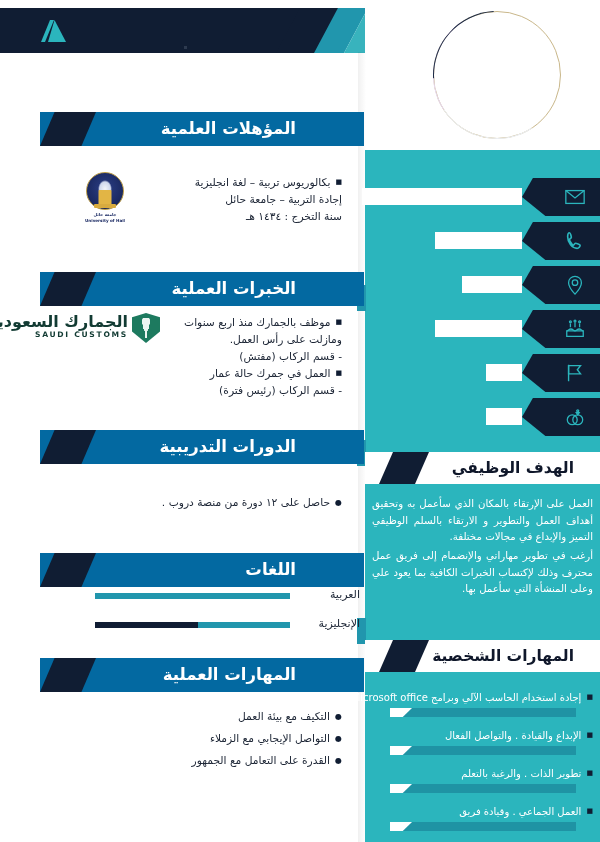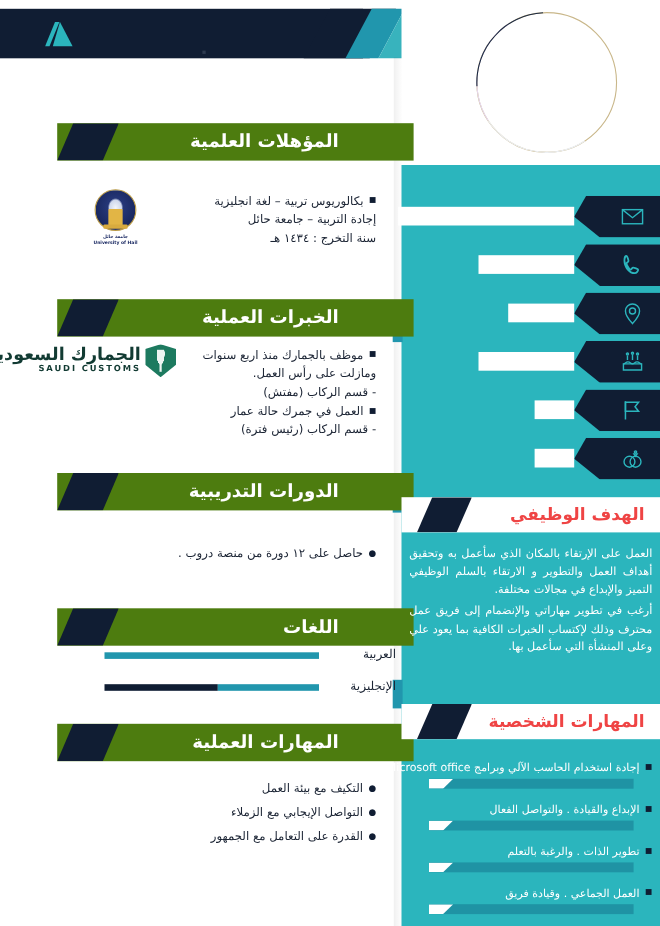--- a/index.html
+++ b/index.html
@@ -69,22 +69,22 @@
   }
 
   
   .panel-stub { position:absolute; left:357px; width:9px; height:26px; background:#2196ad; }
 
   
   .left-col { position:absolute; left:0; top:0; width:360px; height:842px; }
 
   
   .sec-head {
-    position:absolute; height:34px; left:52px; width:324px;
-    background:#4d7c0f;
+    position:absolute; height:34px; left:40px; width:324px;
+    background:#0369a1;
   }
   .sec-head .tri {
     position:absolute; left:0; top:0; width:56px; height:34px;
     background:#101d33;
     clip-path:polygon(26% 0,100% 0,74% 100%,0 100%);
   }
   .sec-head .ttl {
     position:absolute; right:68px; top:0; height:34px; line-height:34px;
     color:#ffffff; font-size:16.5px; font-weight:bold; direction:rtl;
     white-space:nowrap; letter-spacing:0px;
@@ -187,22 +187,22 @@
   }
 
   .panel-head {
     position:absolute; height:32px; left:365px; width:235px; background:#ffffff;
   }
   .panel-head .tri {
     position:absolute; left:14px; top:0; width:50px; height:32px; background:#101d33;
     clip-path:polygon(28% 0,100% 0,72% 100%,0 100%);
   }
   .panel-head .ttl {
-    position:absolute; right:14px; top:0; height:28px; line-height:32px;
-    color:#ef4444; font-size:15.5px; font-weight:bold; direction:rtl; white-space:nowrap;
+    position:absolute; right:26px; top:0; height:28px; line-height:32px;
+    color:#0f172a; font-size:15.5px; font-weight:bold; direction:rtl; white-space:nowrap;
   }
 
   .objective {
     position:absolute; left:372px; width:221px; direction:rtl; text-align:justify;
     color:#ffffff; font-size:10.2px; line-height:16.5px;
   }
 
   .pskill { position:absolute; left:372px; width:221px; }
   .pskill-txt {
     direction:rtl; text-align:right; color:#ffffff; font-size:10px;

